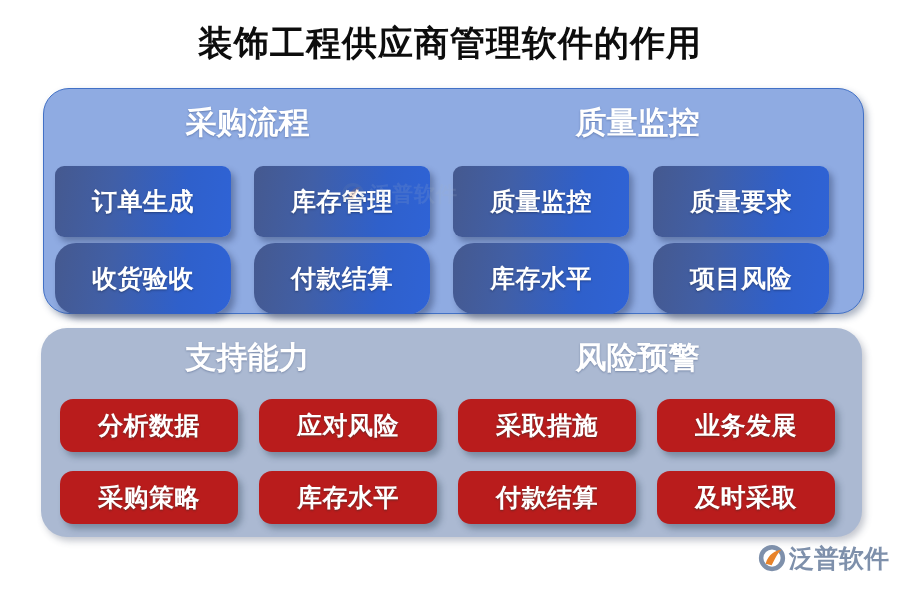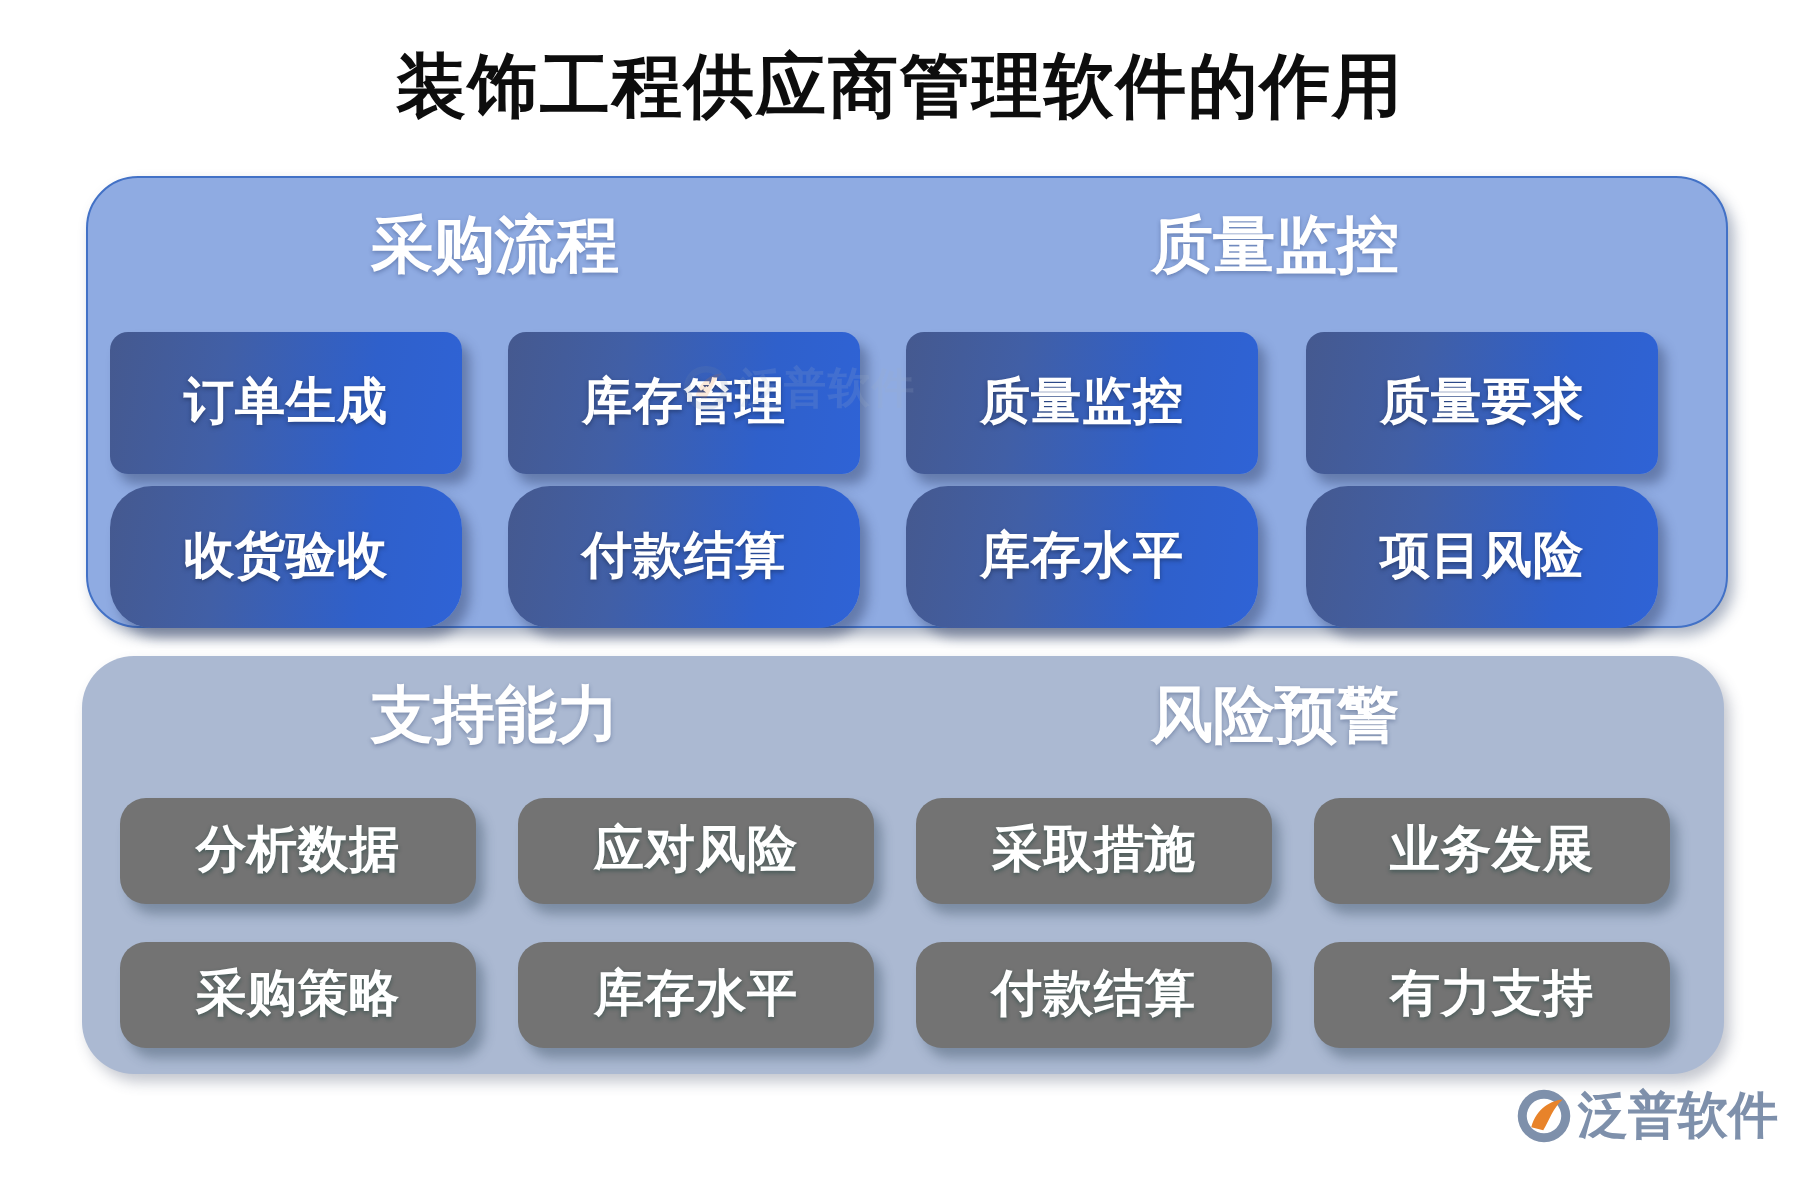--- a/index.html
+++ b/index.html
@@ -93,21 +93,21 @@
     height: 71px;
     border-radius: 9px;
     background: linear-gradient(100deg, #45598f 0%, #415fa6 32%, #2f60cb 72%, #2f63d6 100%);
     box-shadow: 4px 5px 6px rgba(35, 50, 90, 0.40);
     text-shadow: 0 1px 2px rgba(20, 35, 70, 0.5);
   }
   .chip-teal {
     width: 178px;
     height: 53px;
     border-radius: 13px;
-    background: #737373;
+    background: #b91c1c;
     box-shadow: 4px 5px 6px rgba(45, 65, 85, 0.38);
     text-shadow: 0 1px 2px rgba(10, 55, 50, 0.45);
   }
 
   
   .b-c0 { left: 55px; }
   .b-c1 { left: 254px; }
   .b-c2 { left: 453px; }
   .b-c3 { left: 653px; }
   .b-r0 { top: 166px; }
@@ -205,21 +205,21 @@
 <div class="group-heading heading-gray-right">风险预警</div>
 
 <div class="chip chip-teal t-c0 t-r0">分析数据</div>
 <div class="chip chip-teal t-c1 t-r0">应对风险</div>
 <div class="chip chip-teal t-c0 t-r1">采购策略</div>
 <div class="chip chip-teal t-c1 t-r1">库存水平</div>
 
 <div class="chip chip-teal t-c2 t-r0">采取措施</div>
 <div class="chip chip-teal t-c3 t-r0">业务发展</div>
 <div class="chip chip-teal t-c2 t-r1">付款结算</div>
-<div class="chip chip-teal t-c3 t-r1">有力支持</div>
+<div class="chip chip-teal t-c3 t-r1">及时采取</div>
 
 <div class="watermark">
   <svg width="26" height="26" viewBox="0 0 40 40">
     <path d="M20 3 A17 17 0 1 0 20 37 A17 17 0 1 0 20 3 Z
              M20 8 A12 12 0 1 1 20 32 A12 12 0 1 1 20 8 Z" fill="#6f85a8"></path>
     <path d="M12 26 C16 13 26 9 32 9 C26 14 24 22 20 28 Z" fill="#e8832a"></path>
   </svg>
   <span class="wm-text">泛普软件</span>
 </div>
 

